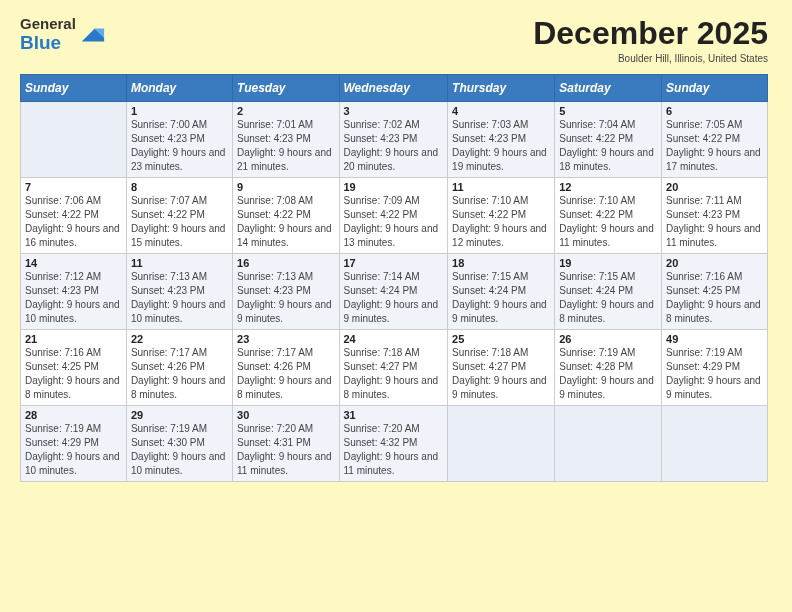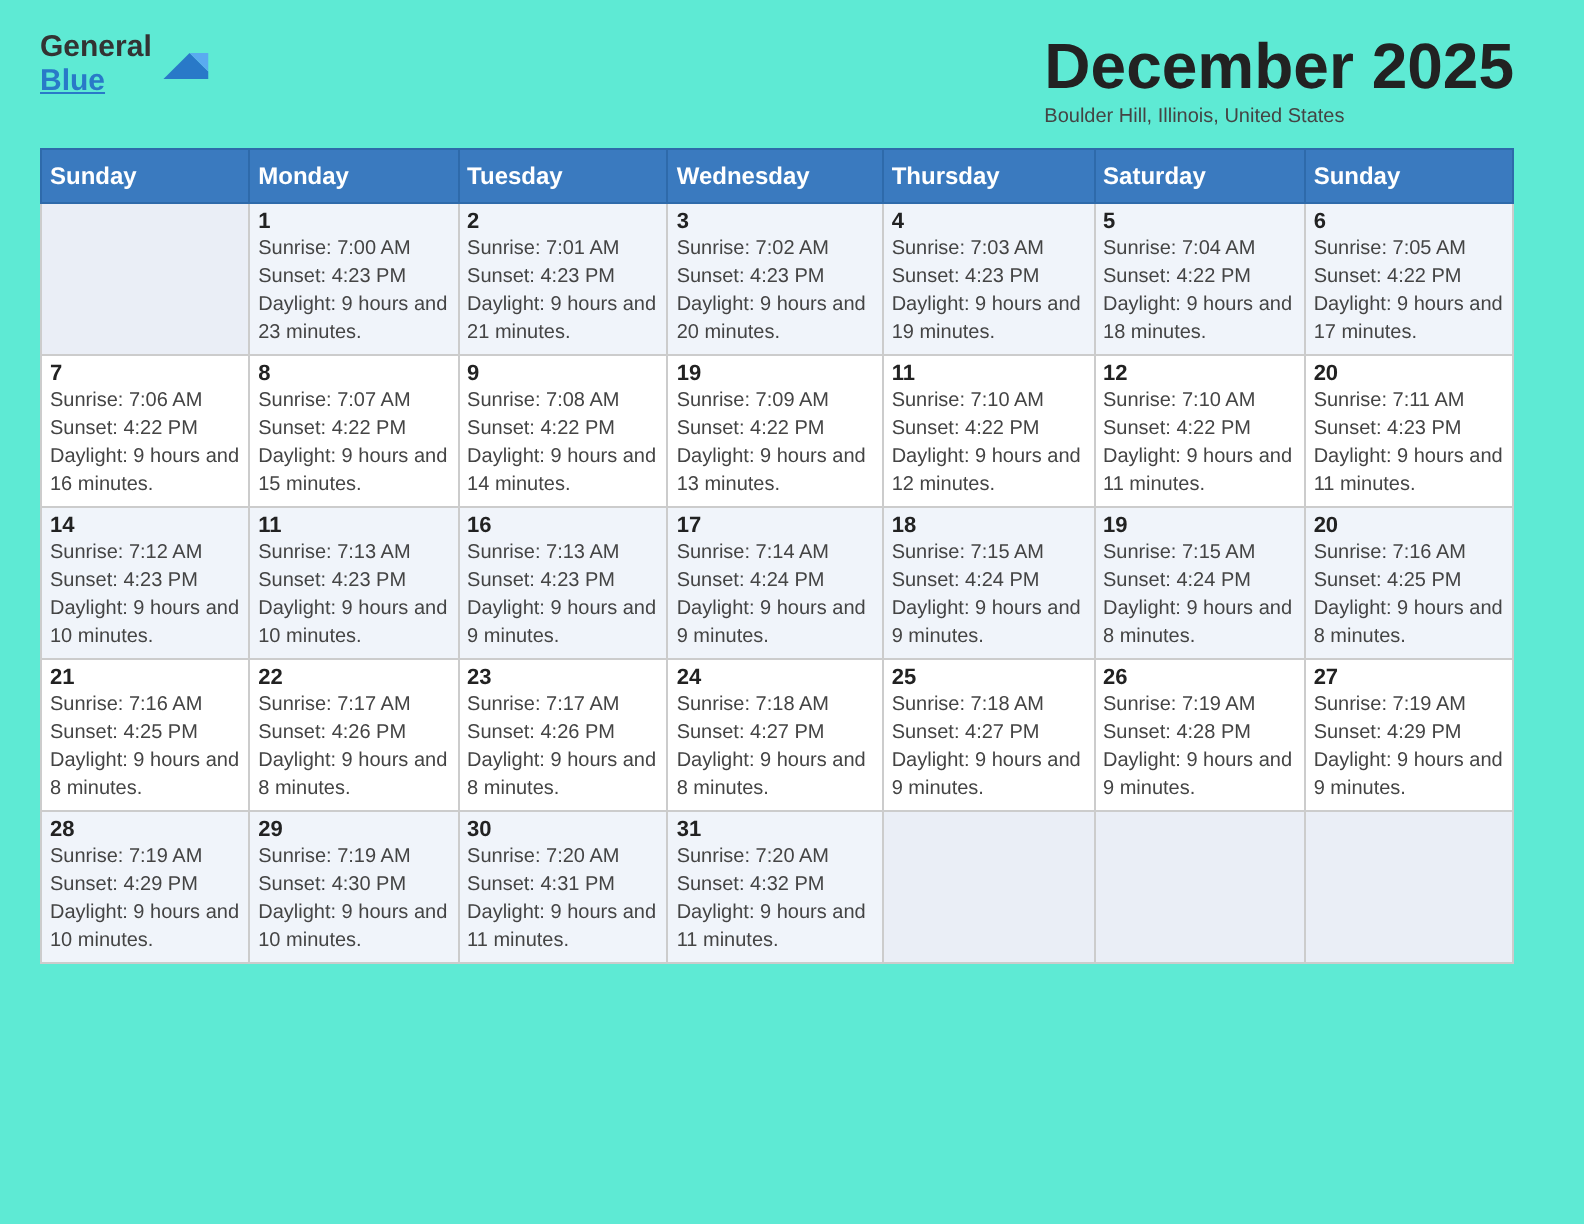--- a/index.html
+++ b/index.html
@@ -6,22 +6,22 @@
     body {
       font-family: Arial, sans-serif;
       background: #fff;
       width: 792px;
       height: 612px;
       overflow: hidden;
     }
     .page {
       width: 792px;
       height: 612px;
-      background: #5eead4;
-      padding: 16px 35px 12px 20px;
+      background: #fef9c3;
+      padding: 16px 24px 12px 20px;
     }
     .header {
       display: flex;
       justify-content: space-between;
       align-items: flex-start;
       margin-bottom: 10px;
     }
     .logo {
       display: flex;
       align-items: center;
@@ -31,31 +31,31 @@
       display: flex;
       flex-direction: column;
       line-height: 1.1;
     }
     .logo-general {
       font-size: 15px;
       font-weight: bold;
       color: #333;
     }
     .logo-blue {
-      font-size: 15px;
+      font-size: 19px;
       font-weight: bold;
       color: #2979c8;
-      text-decoration: underline;
     }
     .logo-icon {
       width: 28px;
       height: 28px;
       margin-left: 2px;
     }
     .title-section {
+      text-align: right;
     }
     .main-title {
       font-size: 32px;
       font-weight: bold;
       color: #222;
       line-height: 1.1;
     }
     .subtitle {
       font-size: 10px;
       color: #444;
@@ -67,20 +67,21 @@
       border: 1px solid #ccc;
     }
     .calendar th {
       background: #3a7abf;
       color: #fff;
       font-size: 12px;
       font-weight: bold;
       padding: 6px 4px;
       text-align: left;
       border: 1px solid #2e6aaa;
+      font-style: italic;
     }
     .calendar td {
       vertical-align: top;
       border: 1px solid #ccc;
       padding: 3px 4px;
       width: 113px;
       min-height: 70px;
       font-size: 9.5px;
       color: #333;
       background: #fff;
@@ -247,21 +248,21 @@
           </td>
           <td>
             <span class="day-number">25</span>
             <div class="day-info">Sunrise: 7:18 AM<br>Sunset: 4:27 PM<br>Daylight: 9 hours and 9 minutes.</div>
           </td>
           <td>
             <span class="day-number">26</span>
             <div class="day-info">Sunrise: 7:19 AM<br>Sunset: 4:28 PM<br>Daylight: 9 hours and 9 minutes.</div>
           </td>
           <td>
-            <span class="day-number">27</span>
+            <span class="day-number">49</span>
             <div class="day-info">Sunrise: 7:19 AM<br>Sunset: 4:29 PM<br>Daylight: 9 hours and 9 minutes.</div>
           </td>
         </tr>
         <tr class="row-shaded">
           <td>
             <span class="day-number">28</span>
             <div class="day-info">Sunrise: 7:19 AM<br>Sunset: 4:29 PM<br>Daylight: 9 hours and 10 minutes.</div>
           </td>
           <td>
             <span class="day-number">29</span>

